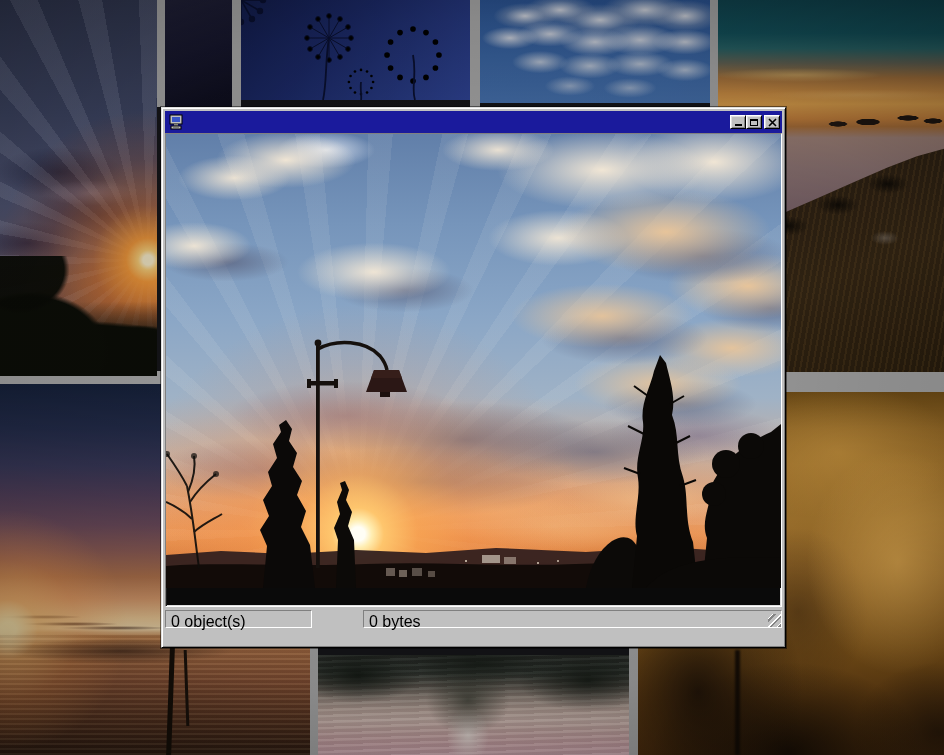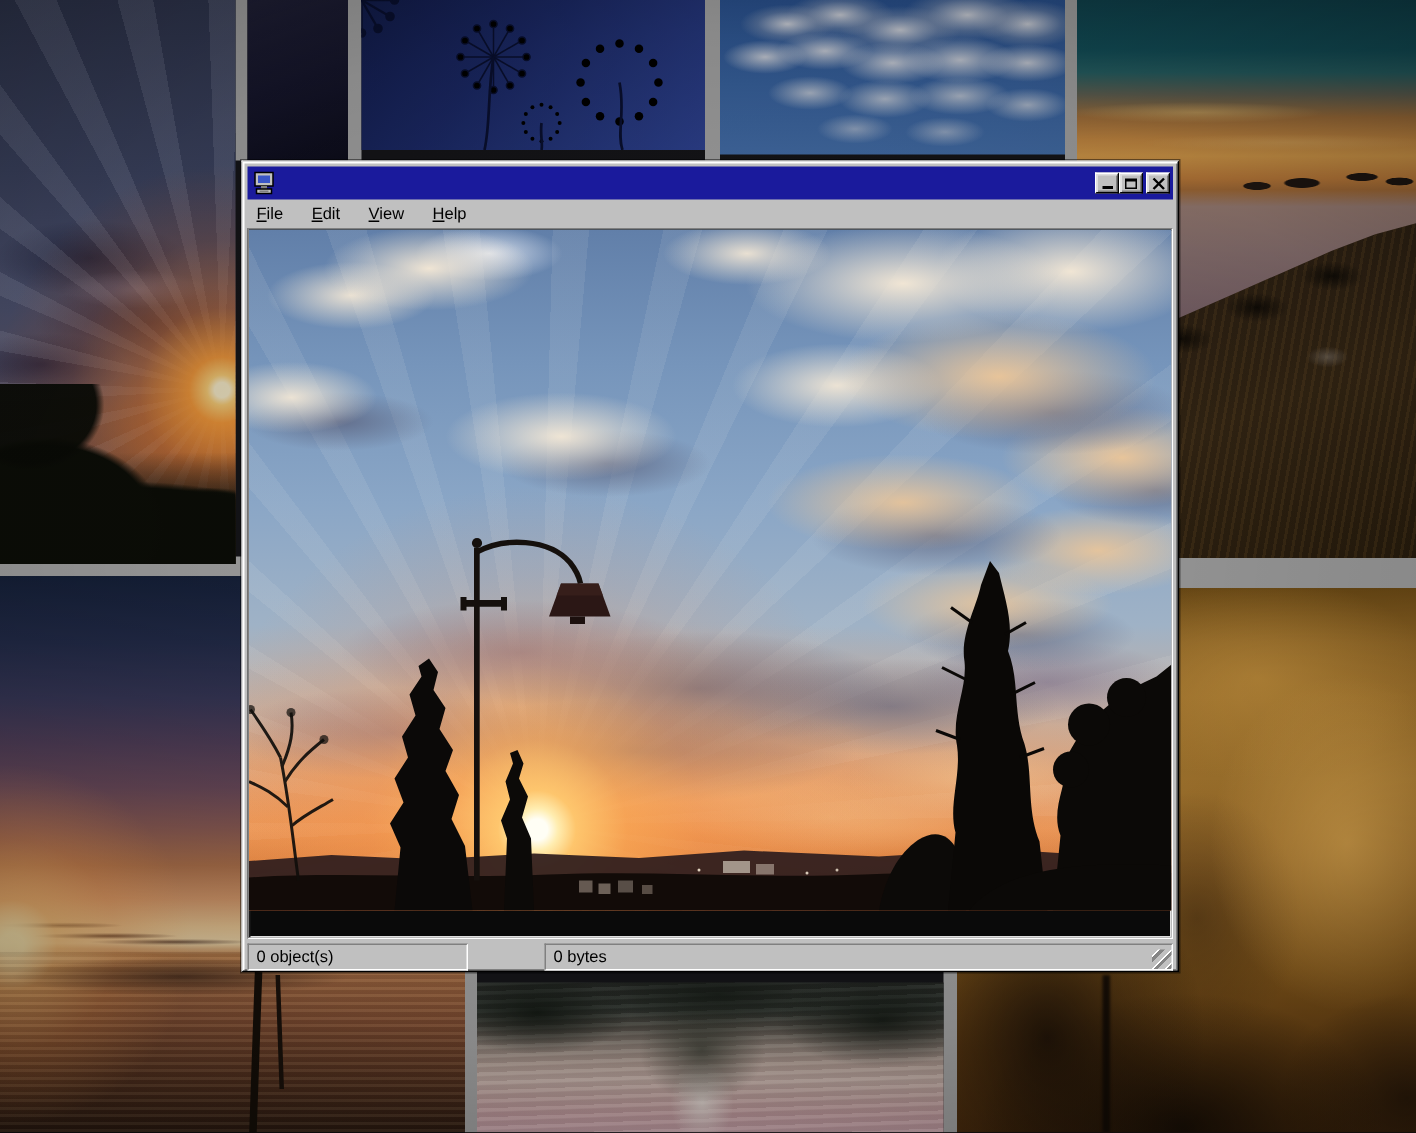--- a/index.html
+++ b/index.html
@@ -169,21 +169,21 @@
     radial-gradient(ellipse 150px 38px at 388px 392px,rgba(242,200,150,.75),rgba(0,0,0,0) 70%),
     radial-gradient(ellipse 120px 34px at 482px 366px,rgba(242,200,150,.75),rgba(0,0,0,0) 70%);}
   #main-photo .sunglow{position:absolute;inset:0;background:
     radial-gradient(circle at 192px 400px,#fffef5 0 7px,#ffedb0 14px,rgba(255,200,110,.95) 26px,rgba(253,170,85,.6) 60px,rgba(248,150,80,.3) 110px,rgba(240,140,80,.12) 170px,rgba(0,0,0,0) 230px),
     radial-gradient(ellipse 480px 130px at 200px 408px,rgba(242,150,70,.5),rgba(0,0,0,0) 75%),
     radial-gradient(ellipse 615px 200px at 280px 420px,rgba(225,130,70,.32),rgba(0,0,0,0) 80%);}
   #main-photo svg{position:absolute;inset:0;}
   
   #statusbar{display:flex;gap:3px;height:18px;margin-top:3px;position:relative;}
   .status-panel{border:1px solid;border-color:#808080 #fff #fff #808080;background:#c0c0c0;
-    font-size:11px;color:#000;padding:2px 5px 0 5px;box-sizing:border-box;height:18px;}
+    font-size:16px;color:#000;padding:2px 5px 0 5px;box-sizing:border-box;height:18px;}
   #status-objects{width:147px;flex:none;}
   #status-bytes{flex:1;margin-left:48px;}
   #grip{position:absolute;right:1px;bottom:1px;width:13px;height:13px;
     background:repeating-linear-gradient(135deg,rgba(0,0,0,0) 0 3px,#fff 3px 4px,#848484 4px 6px);}
 </style>
 </head>
 <body>
 
 <div id="stage">
 
@@ -276,26 +276,20 @@
             <span class="gl-max"></span>
           </div>
         <div class="tb-btn close">
           <svg class="gl-x" width="16" height="14" viewBox="0 0 16 14">
             <path d="M4,3 L11,10 M11,3 L4,10" stroke="#000" stroke-width="1.6"></path>
           </svg>
         </div>
       </div>
     </div>
 
-    <div id="menubar">
-      <span class="menu-item"><u>F</u><span>ile</span></span>
-      <span class="menu-item"><u>E</u><span>dit</span></span>
-      <span class="menu-item"><u>V</u><span>iew</span></span>
-      <span class="menu-item"><u>H</u><span>elp</span></span>
-    </div>
 
     <div id="listview">
 
       <div id="main-photo">
         <div class="rays"></div>
         <div class="clouds"></div>
         <div class="sunglow"></div>
         <svg viewBox="0 0 615 454">
 
           <path d="M0,421 L55,417 L120,420 L190,416 L260,419 L330,414 L420,418 L500,413 L560,417 L615,413 L615,454 L0,454 Z" fill="#33201f" opacity="0.95"></path>

